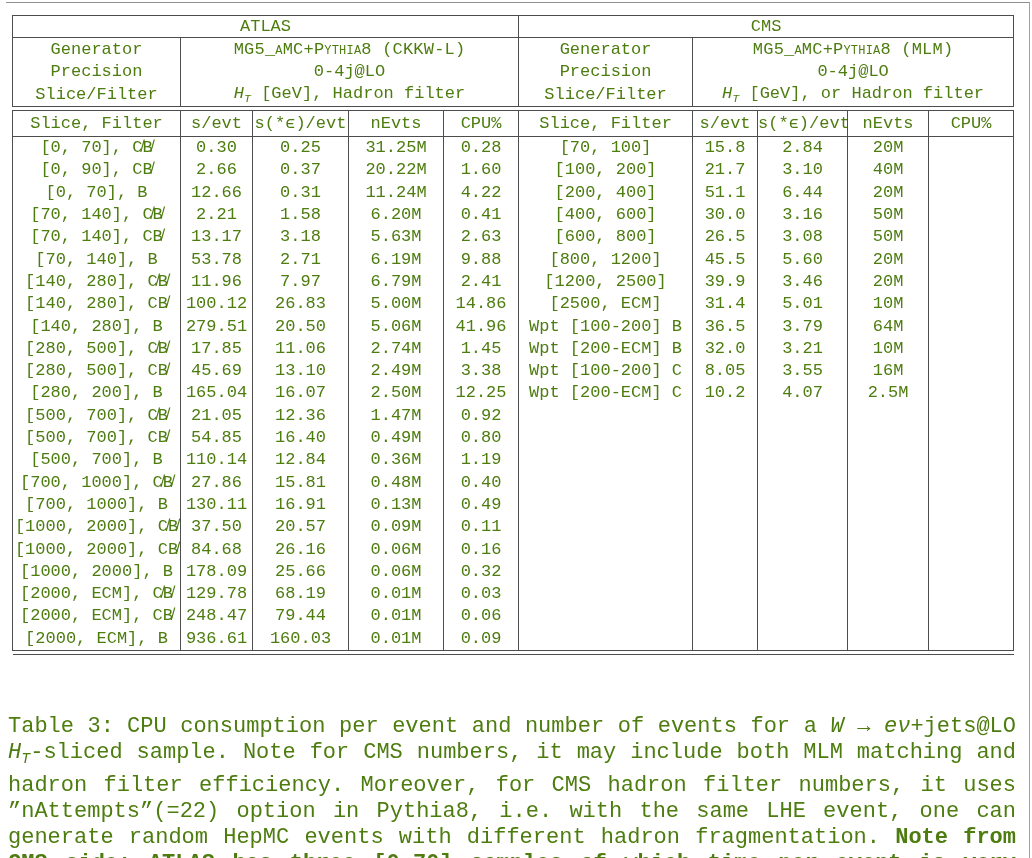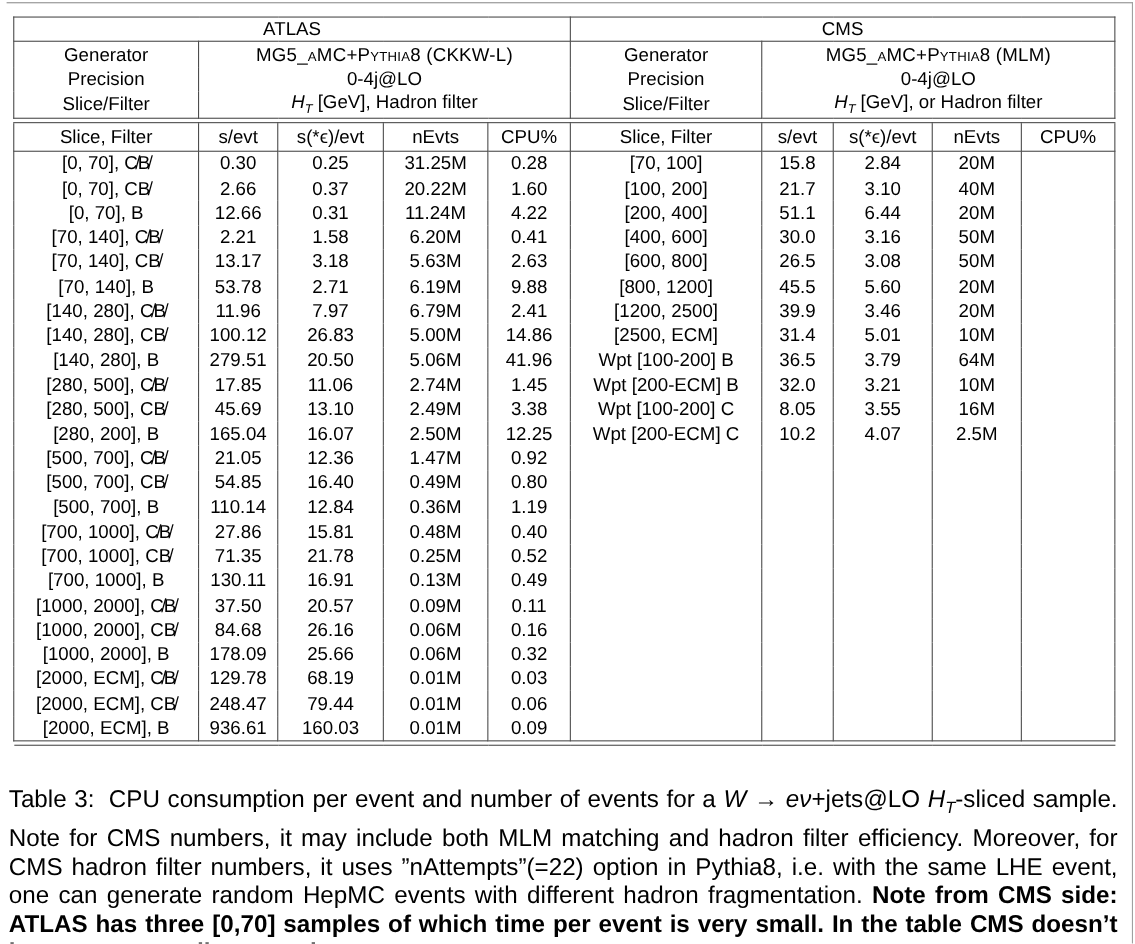--- a/index.html
+++ b/index.html
@@ -1,17 +1,17 @@
 <!DOCTYPE html>
 <html><head>
 <meta charset="utf-8">
 <style>
   html,body{margin:0;padding:0;background:#ffffff;}
   .page{position:relative;width:1032px;height:858px;background:#ffffff;overflow:hidden;
-        font-family:Liberation Sans, sans-serif;color:#000000;}
+        font-family:Liberation Mono, monospace;color:#4d7c0f;}
   .top-rule{position:absolute;left:6px;top:2px;width:1024px;height:1px;background:#8f8f8f;}
   .right-rule{position:absolute;left:1029px;top:2px;width:1px;height:856px;background:#a0a0a0;}
 
   table.cpu{position:absolute;left:12px;top:15px;width:1001px;table-layout:fixed;
             border-collapse:collapse;font-size:17px;}
   table.cpu td{padding:0;margin:0;text-align:center;vertical-align:middle;
                white-space:nowrap;overflow:hidden;line-height:1.15;}
   .bt{border-top:1px solid #4d4d4d;} .bb{border-bottom:1px solid #4d4d4d;}
   .bl{border-left:1px solid #4d4d4d;} .br{border-right:1px solid #4d4d4d;}
   tr.title td{height:21px;}
@@ -94,21 +94,21 @@
           <td class="br">0.25</td>
           <td class="br">31.25M</td>
           <td class="br">0.28</td>
           <td class="br">[70, 100]</td>
           <td class="br">15.8</td>
           <td class="br">2.84</td>
           <td class="br">20M</td>
           <td class="br"></td>
         </tr>
         <tr class="data">
-          <td class="bl br">[0, 70], CB̸</td>
+          <td class="bl br">[0, 90], CB̸</td>
           <td class="br">2.66</td>
           <td class="br">0.37</td>
           <td class="br">20.22M</td>
           <td class="br">1.60</td>
           <td class="br">[100, 200]</td>
           <td class="br">21.7</td>
           <td class="br">3.10</td>
           <td class="br">40M</td>
           <td class="br"></td>
         </tr>
@@ -274,32 +274,20 @@
           <td class="br">15.81</td>
           <td class="br">0.48M</td>
           <td class="br">0.40</td>
           <td class="br"></td>
           <td class="br"></td>
           <td class="br"></td>
           <td class="br"></td>
           <td class="br"></td>
         </tr>
         <tr class="data">
-          <td class="bl br">[700, 1000], CB̸</td>
-          <td class="br">71.35</td>
-          <td class="br">21.78</td>
-          <td class="br">0.25M</td>
-          <td class="br">0.52</td>
-          <td class="br"></td>
-          <td class="br"></td>
-          <td class="br"></td>
-          <td class="br"></td>
-          <td class="br"></td>
-        </tr>
-        <tr class="data">
           <td class="bl br">[700, 1000], B</td>
           <td class="br">130.11</td>
           <td class="br">16.91</td>
           <td class="br">0.13M</td>
           <td class="br">0.49</td>
           <td class="br"></td>
           <td class="br"></td>
           <td class="br"></td>
           <td class="br"></td>
           <td class="br"></td>

